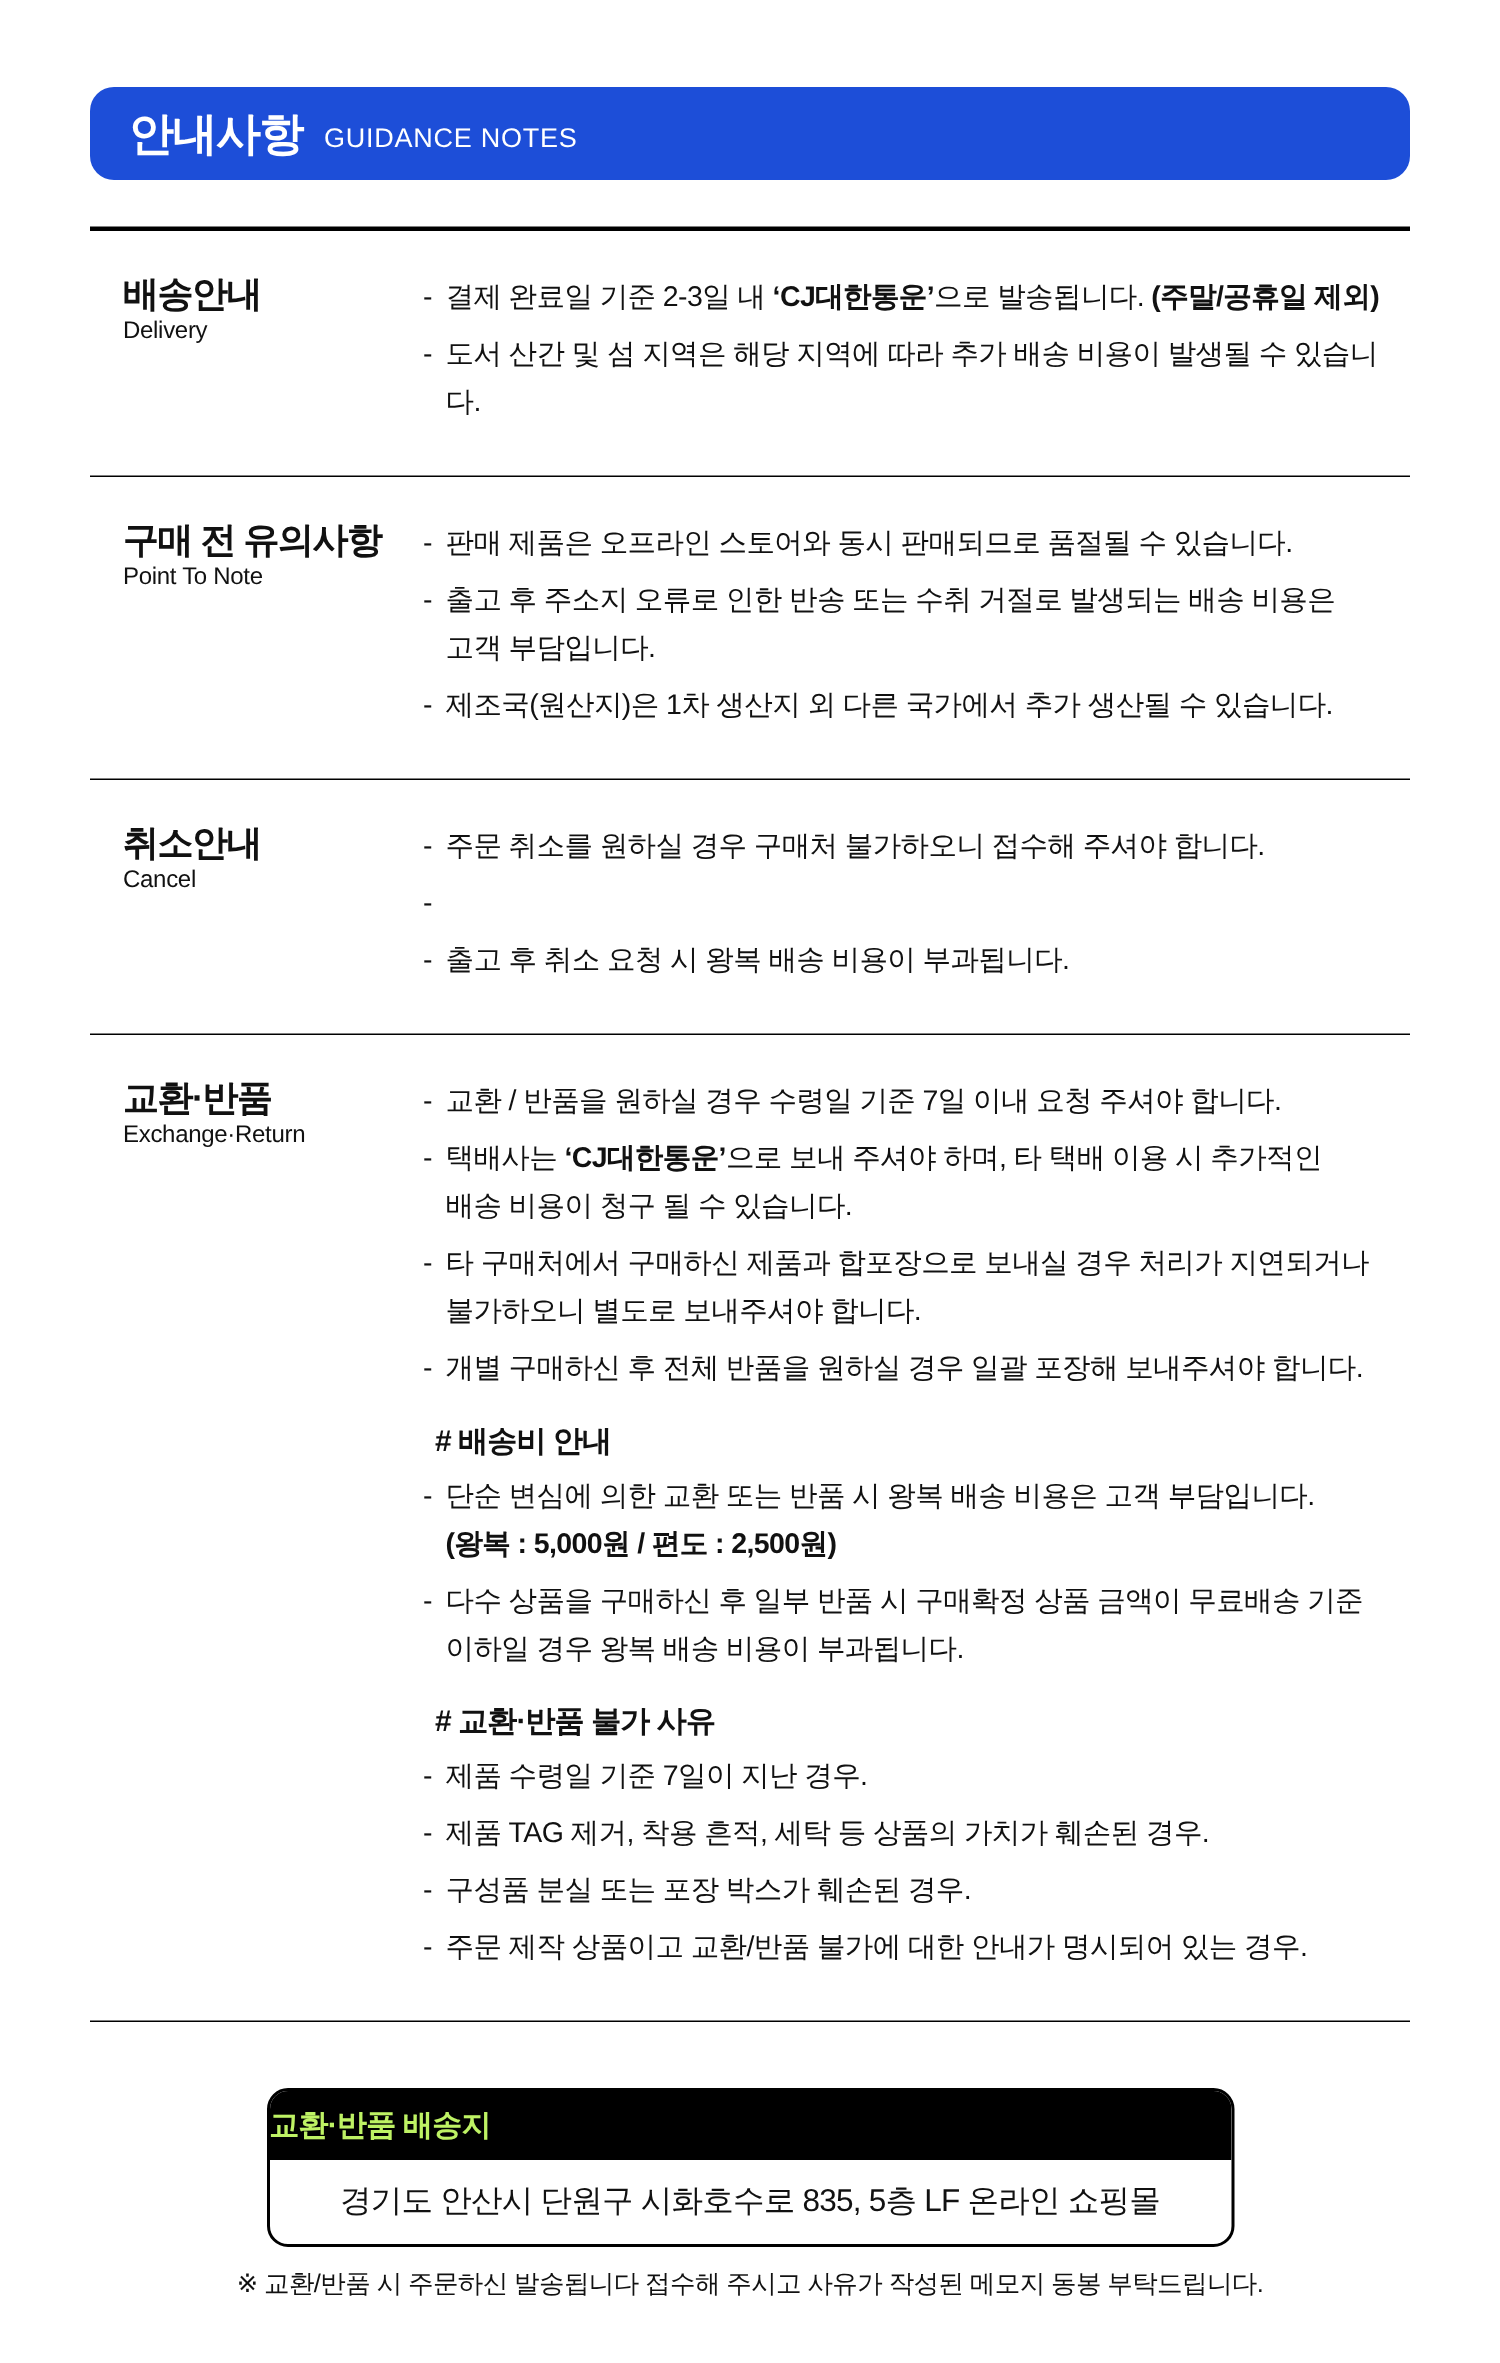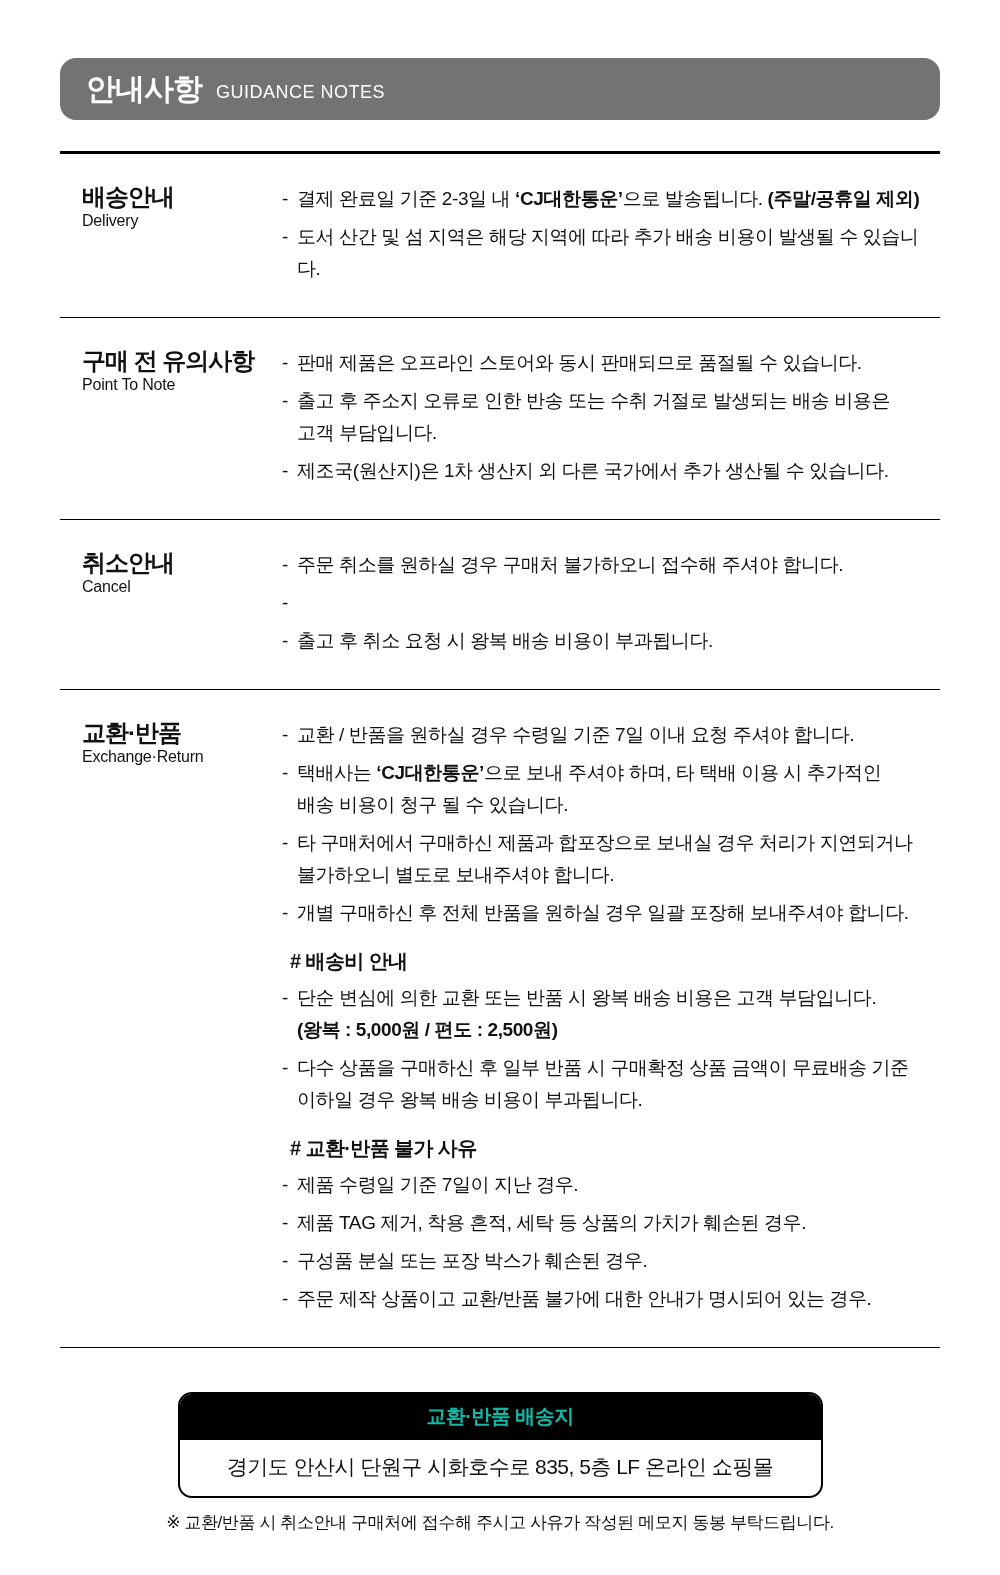--- a/index.html
+++ b/index.html
@@ -8,21 +8,21 @@
     width: 1000px;
     min-height: 1575px;
     font-family: "Liberation Sans", "DejaVu Sans", sans-serif;
     color: #111111;
     overflow-x: hidden;
   }
   .page { padding: 58px 60px 30px; }
 
   
   .title-bar {
-    background: #737373;
+    background: #1d4ed8;
     border-radius: 16px;
     height: 62px;
     display: flex;
     align-items: center;
     gap: 14px;
     padding: 0 26px;
     color: #ffffff;
   }
   .title-ko { font-size: 30px; font-weight: 700; letter-spacing: -1px; }
   .title-en { font-size: 18px; font-weight: 400; letter-spacing: 0.5px; margin-top: 7px; }
@@ -57,22 +57,22 @@
   .return-box {
     width: 645px;
     margin: 44px auto 0;
     border: 2px solid #000000;
     border-radius: 14px;
     overflow: hidden;
     background: #ffffff;
   }
   .return-box-header {
     background: #000000;
-    color: #14b8a6;
-    text-align: center;
+    color: #bef264;
+    text-align: left;
     font-size: 20px;
     font-weight: 700;
     padding: 9px 0 10px;
     letter-spacing: -0.5px;
   }
   .return-box-body {
     text-align: center;
     font-size: 21px;
     padding: 13px 0 15px;
     letter-spacing: -0.5px;
@@ -257,15 +257,15 @@
         </div>
       </div>
       <div class="rule thin"></div>
     </div>
 
   <div class="return-box">
     <div class="return-box-header">교환·반품 배송지</div>
     <div class="return-box-body">경기도 안산시 단원구 시화호수로 835, 5층 LF 온라인 쇼핑몰</div>
   </div>
 
-  <div class="footer-note">※ 교환/반품 시 취소안내 구매처에 접수해 주시고 사유가 작성된 메모지 동봉 부탁드립니다.</div>
+  <div class="footer-note">※ 교환/반품 시 주문하신 발송됩니다 접수해 주시고 사유가 작성된 메모지 동봉 부탁드립니다.</div>
 
 </div>
 
 </body></html>

